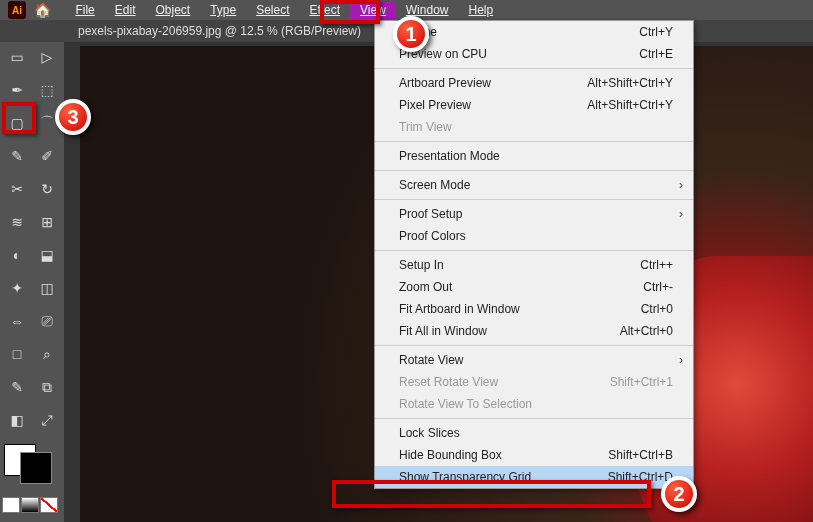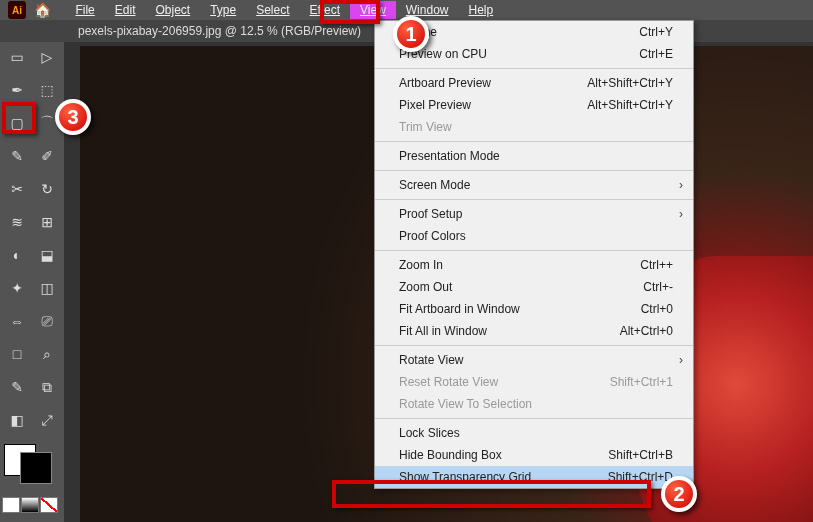--- a/index.html
+++ b/index.html
@@ -2,21 +2,21 @@
 <html><head>
 <meta charset="utf-8">
 <style>
 * { margin: 0; padding: 0; box-sizing: border-box; font-family: "Segoe UI", Tahoma, sans-serif; }
 body { width: 813px; height: 522px; background: #333; overflow: hidden; position: relative; }
 
 .topbar { height: 20px; background: #535353; display: flex; align-items: center; padding-left: 8px; color: #f0f0f0; font-size: 12px; }
 .topbar .app-icon { width: 18px; height: 18px; background: #330000; color: #ff9a00; font-weight: bold; font-size: 10px; display: flex; align-items: center; justify-content: center; border-radius: 3px; margin-right: 8px; }
 .topbar .home-icon { margin-right: 14px; font-size: 14px; }
 .topbar .menu-item { padding: 2px 10px; cursor: pointer; text-decoration: underline; }
-.topbar .menu-item.active { background: #d946ef; }
+.topbar .menu-item.active { background: #a21caf; }
 
 .tab-strip { height: 22px; background: #434343; display: flex; align-items: center; padding-left: 78px; color: #ddd; font-size: 12px; }
 
 .toolbar { position: absolute; top: 42px; left: 0; width: 64px; bottom: 0; background: #535353; display: flex; flex-wrap: wrap; padding: 2px; }
 .tool { width: 26px; height: 24px; display: flex; align-items: center; justify-content: center; color: #ddd; font-size: 14px; cursor: pointer; margin: 1px 2px; }
 .fill-swatch { width: 32px; height: 32px; background: #fff; border: 1px solid #000; margin: 4px 2px 0px 2px; position: relative; }
 .stroke-swatch { width: 32px; height: 32px; background: #000; border: 1px solid #888; position: absolute; top: 12px; left: 18px; }
 .swatch-wrap { position: relative; width: 58px; height: 48px; }
 .color-row { display: flex; width: 58px; margin-top: 2px; }
 .color-box { width: 18px; height: 16px; border: 1px solid #777; margin-right: 1px; }
@@ -141,21 +141,21 @@
     <div class="menu-row sub">
       <span>Proof Setup</span>
       <span></span>
     </div>
     <div class="menu-row">
       <span>Proof Colors</span>
       <span></span>
     </div>
     <div class="menu-sep"></div>
     <div class="menu-row">
-      <span>Zoom In</span>
+      <span>Setup In</span>
       <span>Ctrl++</span>
     </div>
     <div class="menu-row">
       <span>Zoom Out</span>
       <span>Ctrl+-</span>
     </div>
     <div class="menu-row">
       <span>Fit Artboard in Window</span>
       <span>Ctrl+0</span>
     </div>

